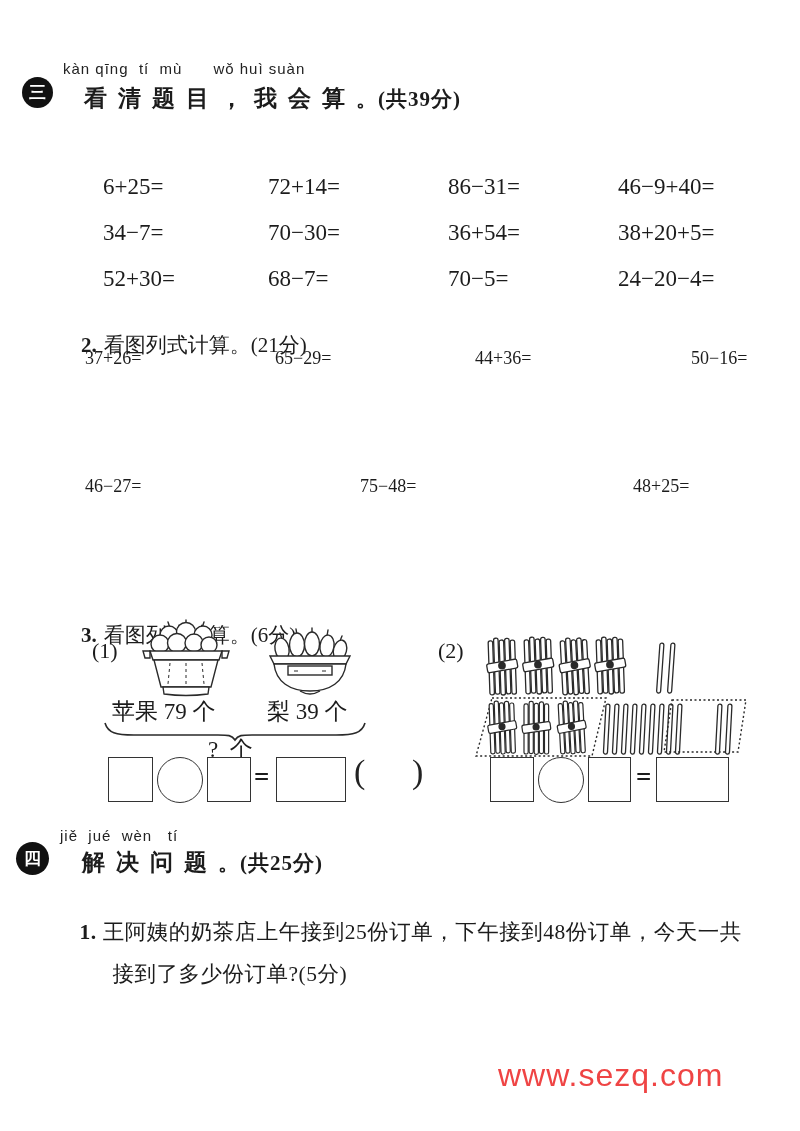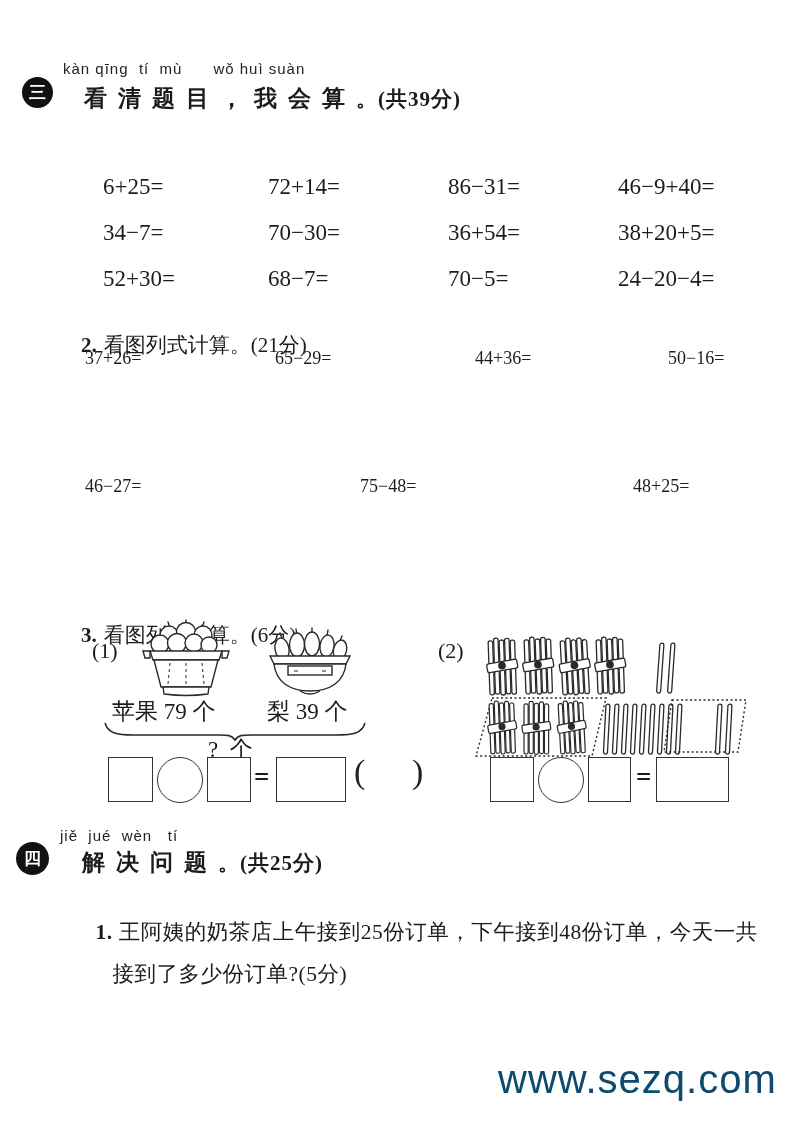--- a/index.html
+++ b/index.html
@@ -22,22 +22,22 @@
   .eq{font-size:23px;white-space:nowrap;margin-left:18px;}
   .eq-abs{position:absolute;font-size:18px;white-space:nowrap;}
   .part-label{position:absolute;font-size:22px;}
   .caption{position:absolute;font-size:23px;white-space:pre;}
   .box{position:absolute;border:1.6px solid #333;background:#fff;box-sizing:border-box;}
   .circle{border-radius:50%;}
   .eqsign{position:absolute;font-size:27px;font-weight:bold;}
   .paren{position:absolute;font-size:34px;color:#222;}
   .prob{position:absolute;font-size:21.5px;white-space:pre;letter-spacing:0.5px;}
   .prob .num{font-weight:bold;margin-right:6px;}
-  .watermark{position:absolute;font-family:"Liberation Sans",sans-serif;font-size:40px;
-             color:#0c4a6e;letter-spacing:1px;}
+  .watermark{position:absolute;font-family:"Liberation Sans",sans-serif;font-size:32px;
+             color:#ef4444;letter-spacing:1px;}
   svg{overflow:visible;}
 </style>
 </head>
 <body>
 
 <div class="page">
 
   <div class="badge" style="left:22px;top:77px">
     <span>三</span>
   </div>
@@ -61,21 +61,21 @@
     <span class="eq">70−5=</span>
     <span class="eq">24−20−4=</span>
   </div>
 
   <div class="q-label" style="left:60px;top:306px">
     <span class="num">2.</span><span>看图列式计算。(21分)</span>
   </div>
   <span class="eq-abs" style="left:85px;top:348px">37+26=</span>
   <span class="eq-abs" style="left:275px;top:348px">65−29=</span>
   <span class="eq-abs" style="left:475px;top:348px">44+36=</span>
-  <span class="eq-abs" style="left:668px;top:348px">50−16=</span>
+  <span class="eq-abs" style="left:691px;top:348px">50−16=</span>
   <span class="eq-abs" style="left:85px;top:476px">46−27=</span>
   <span class="eq-abs" style="left:360px;top:476px">75−48=</span>
   <span class="eq-abs" style="left:633px;top:476px">48+25=</span>
 
   <div class="q-label" style="left:60px;top:596px">
     <span class="num">3.</span><span>看图列式计算。(6分)</span>
   </div>
 
   <span class="part-label" style="left:92px;top:638px">(1)</span>
 
@@ -180,21 +180,21 @@
   <div class="box" style="left:656px;top:757px;width:73px;height:45px"></div>
 
   <div class="badge" style="left:16px;top:842px;width:33px;height:33px">
     <span>四</span>
   </div>
   <div class="pinyin" style="left:60px;top:827px">jiě  jué  wèn   tí</div>
   <div class="sec-title" style="left:56px;top:847px">
     <span class="main">解决问题</span><span class="suffix">。(共25分)</span>
   </div>
 
-  <div class="prob" style="left:72px;top:892px">
+  <div class="prob" style="left:56px;top:892px">
     <span class="num">1.</span><span>王阿姨的奶茶店上午接到25份订单，下午接到48份订单，今天一共</span>
   </div>
   <div class="prob" style="left:89px;top:934px">
     <span>接到了多少份订单?(5分)</span>
   </div>
 
   <div class="watermark" style="left:498px;top:1057px">www.sezq.com</div>
 
 </div>
 

